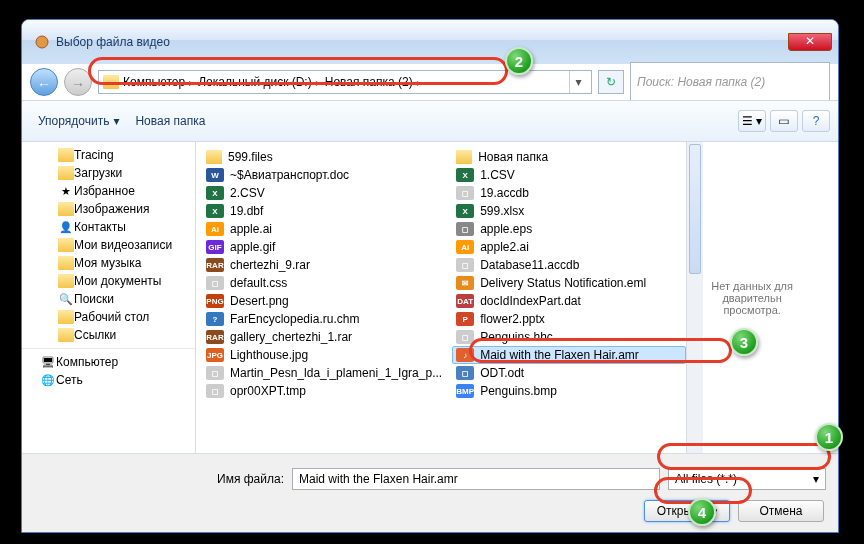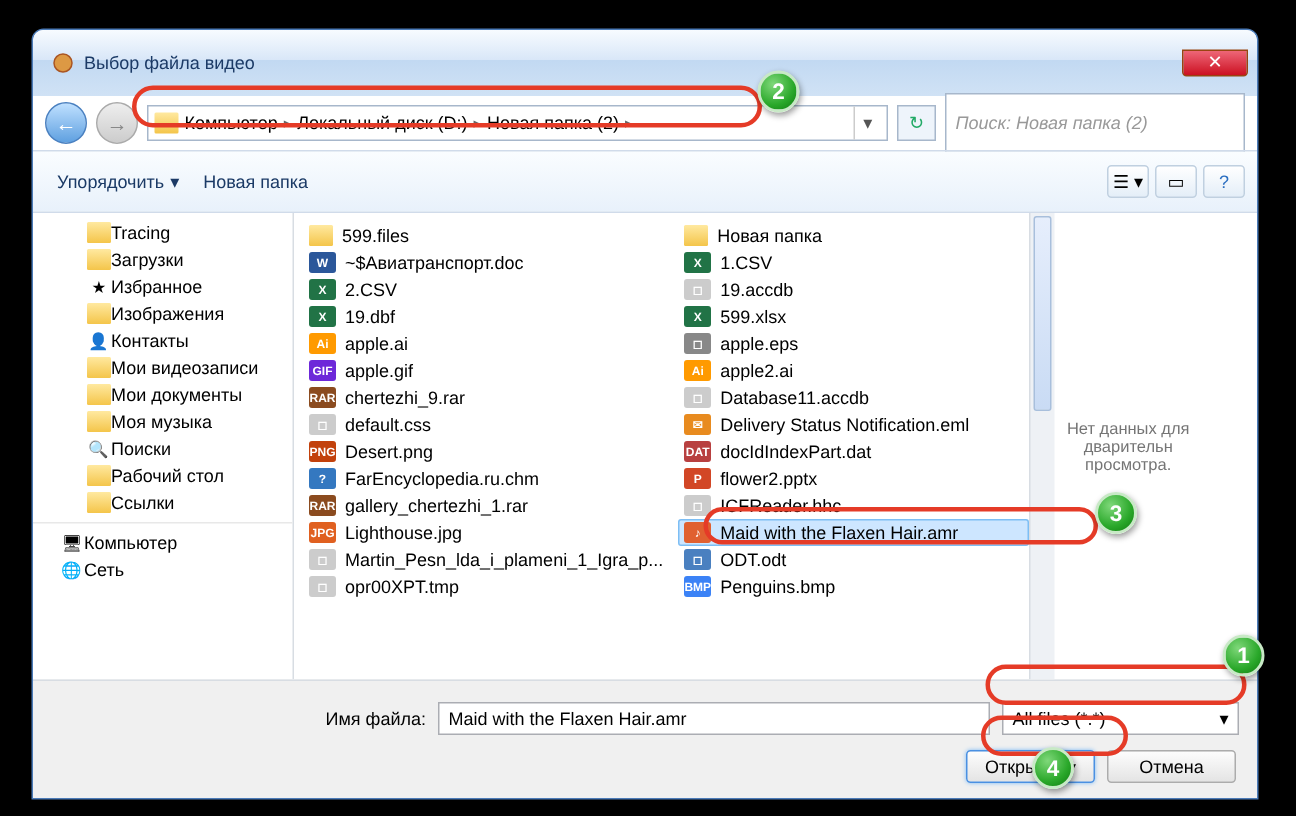--- a/index.html
+++ b/index.html
@@ -121,25 +121,25 @@
         <div class="tree-item l2">
           <span class="ficon ">👤</span>
           <span>Контакты</span>
         </div>
         <div class="tree-item l2">
           <span class="ficon folder"></span>
           <span>Мои видеозаписи</span>
         </div>
         <div class="tree-item l2">
           <span class="ficon folder"></span>
+          <span>Моя музыка</span>
+        </div>
+        <div class="tree-item l2">
+          <span class="ficon folder"></span>
           <span>Мои документы</span>
-        </div>
-        <div class="tree-item l2">
-          <span class="ficon folder"></span>
-          <span>Моя музыка</span>
         </div>
         <div class="tree-item l2">
           <span class="ficon ">🔍</span>
           <span>Поиски</span>
         </div>
         <div class="tree-item l2">
           <span class="ficon folder"></span>
           <span>Рабочий стол</span>
         </div>
         <div class="tree-item l2">
@@ -250,21 +250,21 @@
           <div class="fitem">
             <span class="badge" style="background:#b84040">DAT</span>
             <span>docIdIndexPart.dat</span>
           </div>
           <div class="fitem">
             <span class="badge" style="background:#d24726">P</span>
             <span>flower2.pptx</span>
           </div>
           <div class="fitem">
             <span class="badge" style="background:#ccc">◻</span>
-            <span>ICFReader.hhc</span>
+            <span>Penguins.hhc</span>
           </div>
           <div class="fitem selected">
             <span class="badge" style="background:#e06030">♪</span>
             <span>Maid with the Flaxen Hair.amr</span>
           </div>
           <div class="fitem">
             <span class="badge" style="background:#4a80c0">◻</span>
             <span>ODT.odt</span>
           </div>
           <div class="fitem">

